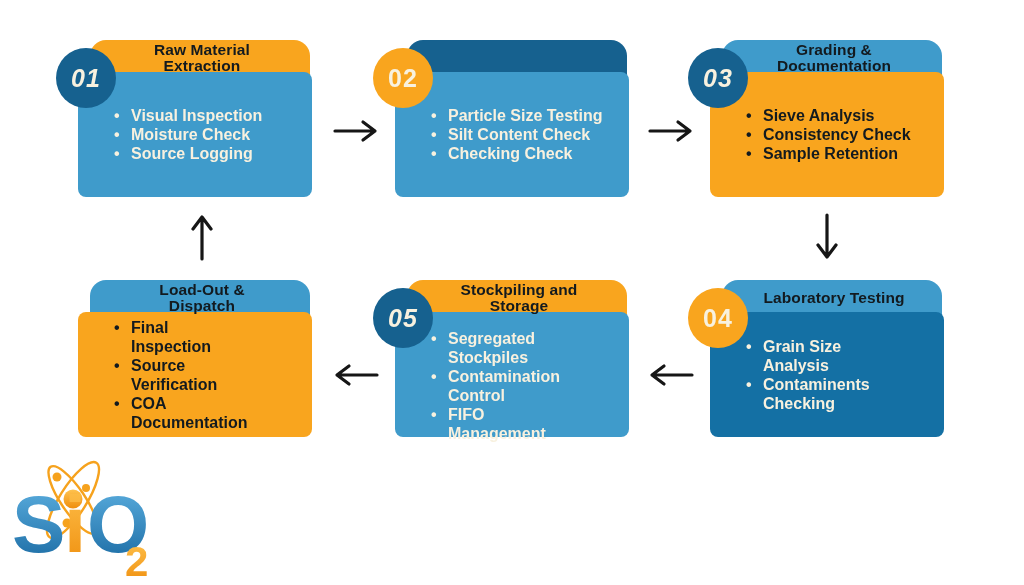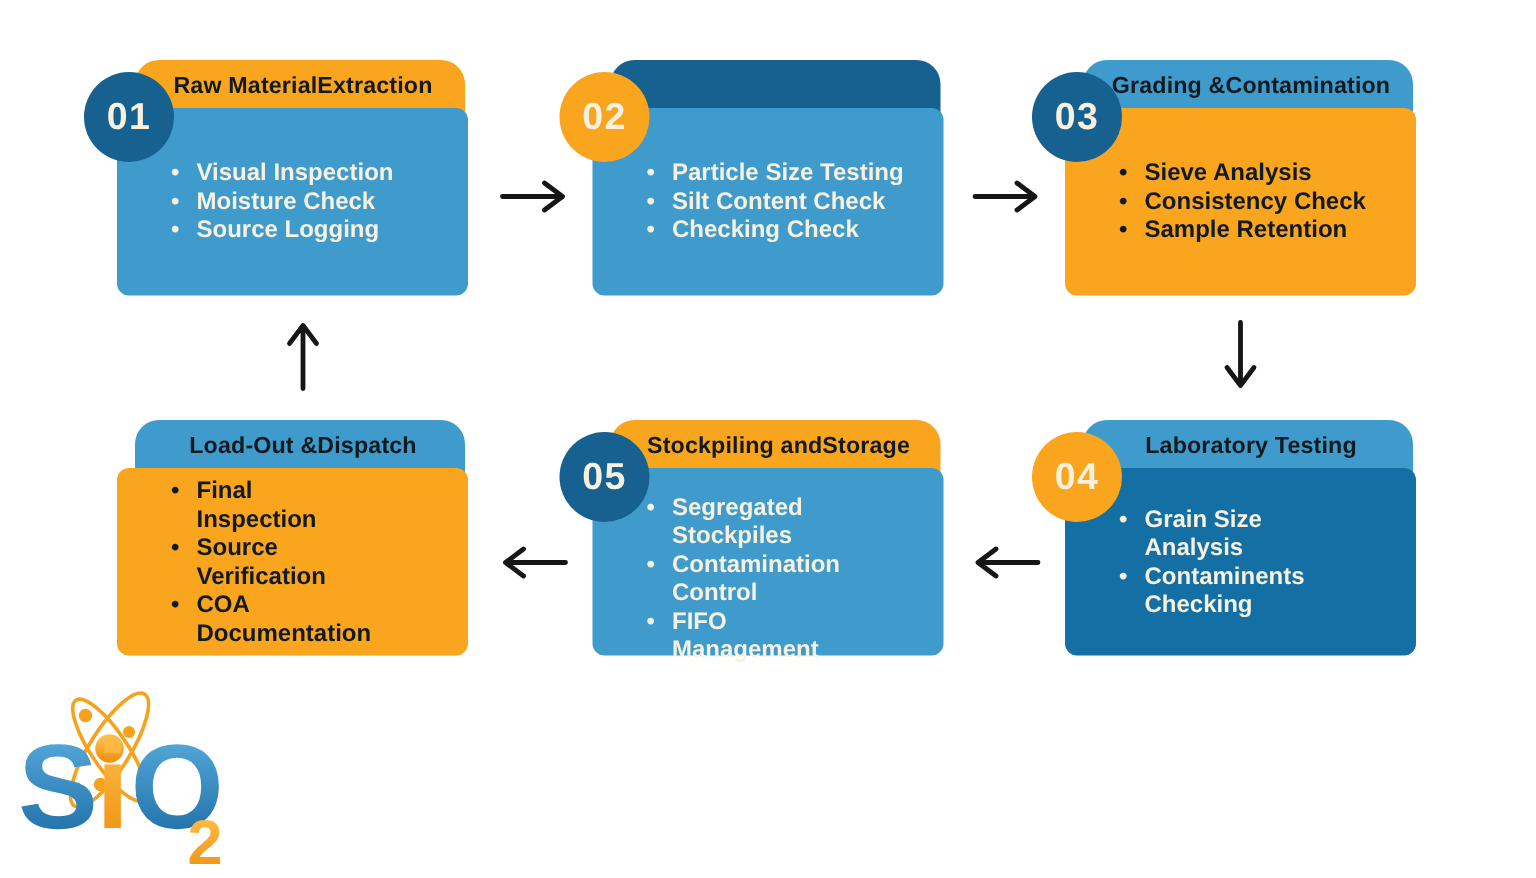--- a/index.html
+++ b/index.html
@@ -22,38 +22,38 @@
   .pos2{left:395px;top:40px;}
   .pos3{left:710px;top:40px;}
   .pos4{left:710px;top:280px;}
   .pos5{left:395px;top:280px;}
   .pos6{left:78px;top:280px;}
 
   .tab{position:absolute;top:0;left:12px;right:2px;height:56px;border-radius:16px;z-index:1;}
   .body{position:absolute;top:32px;left:0;right:0;bottom:0;border-radius:8px;z-index:2;
         display:flex;align-items:center;box-sizing:border-box;padding-left:36px;}
   .title{position:absolute;top:1px;left:22px;right:8px;height:33px;z-index:4;
-         display:flex;flex-direction:row;justify-content:center;align-items:center;
+         display:flex;flex-direction:column;justify-content:center;align-items:center;
          font-size:15.5px;font-weight:700;line-height:16px;text-align:center;letter-spacing:0.1px;}
   .title span{display:block;}
   .circle{position:absolute;left:-22px;top:8px;width:60px;height:60px;border-radius:50%;z-index:5;
           display:flex;align-items:center;justify-content:center;
           font-size:25px;font-weight:700;color:var(--text-cream);letter-spacing:1px;}
   .bullets{list-style:none;margin:0;padding:0;font-size:16px;font-weight:700;line-height:19px;z-index:3;}
   .bullets li{position:relative;padding-left:17px;}
   .bullets li::before{content:"\2022";position:absolute;left:0;top:0;}
 
   
   .tab-orange{background:var(--orange);}
   .tab-blue{background:var(--blue-mid);}
   .tab-dark{background:var(--blue-deep);}
   .body-blue{background:var(--blue-mid);}
   .body-orange{background:var(--orange);}
   .body-dark{background:var(--blue-body-dark);}
-  .circle-dark{background:var(--blue-deep);}
+  .circle-dark{background:var(--blue-deep);font-style:italic;}
   .circle-orange{background:var(--orange);}
   .title-dark{color:var(--text-dark);}
   .title-cream{color:var(--text-cream);}
   .text-cream .bullets{color:var(--text-cream);}
   .text-dark .bullets{color:var(--text-dark);}
 
   
   .pos4 .bullets{max-width:155px;}
   .pos5 .bullets{max-width:145px;margin-top:22px;}
   .pos6 .bullets{max-width:130px;}
@@ -113,21 +113,21 @@
     <div class="tab tab-blue"></div>
     <div class="body body-orange text-dark">
       <ul class="bullets">
         <li>Sieve Analysis</li>
         <li>Consistency Check</li>
         <li>Sample Retention</li>
       </ul>
     </div>
     <div class="title title-dark">
       <span>Grading &amp;</span>
-      <span>Contamination</span>
+      <span>Documentation</span>
     </div>
     <div class="circle circle-dark">
       <span>03</span>
     </div>
   </section>
 
   <section class="card pos4">
     <div class="tab tab-blue"></div>
     <div class="body body-dark text-cream">
       <ul class="bullets">

